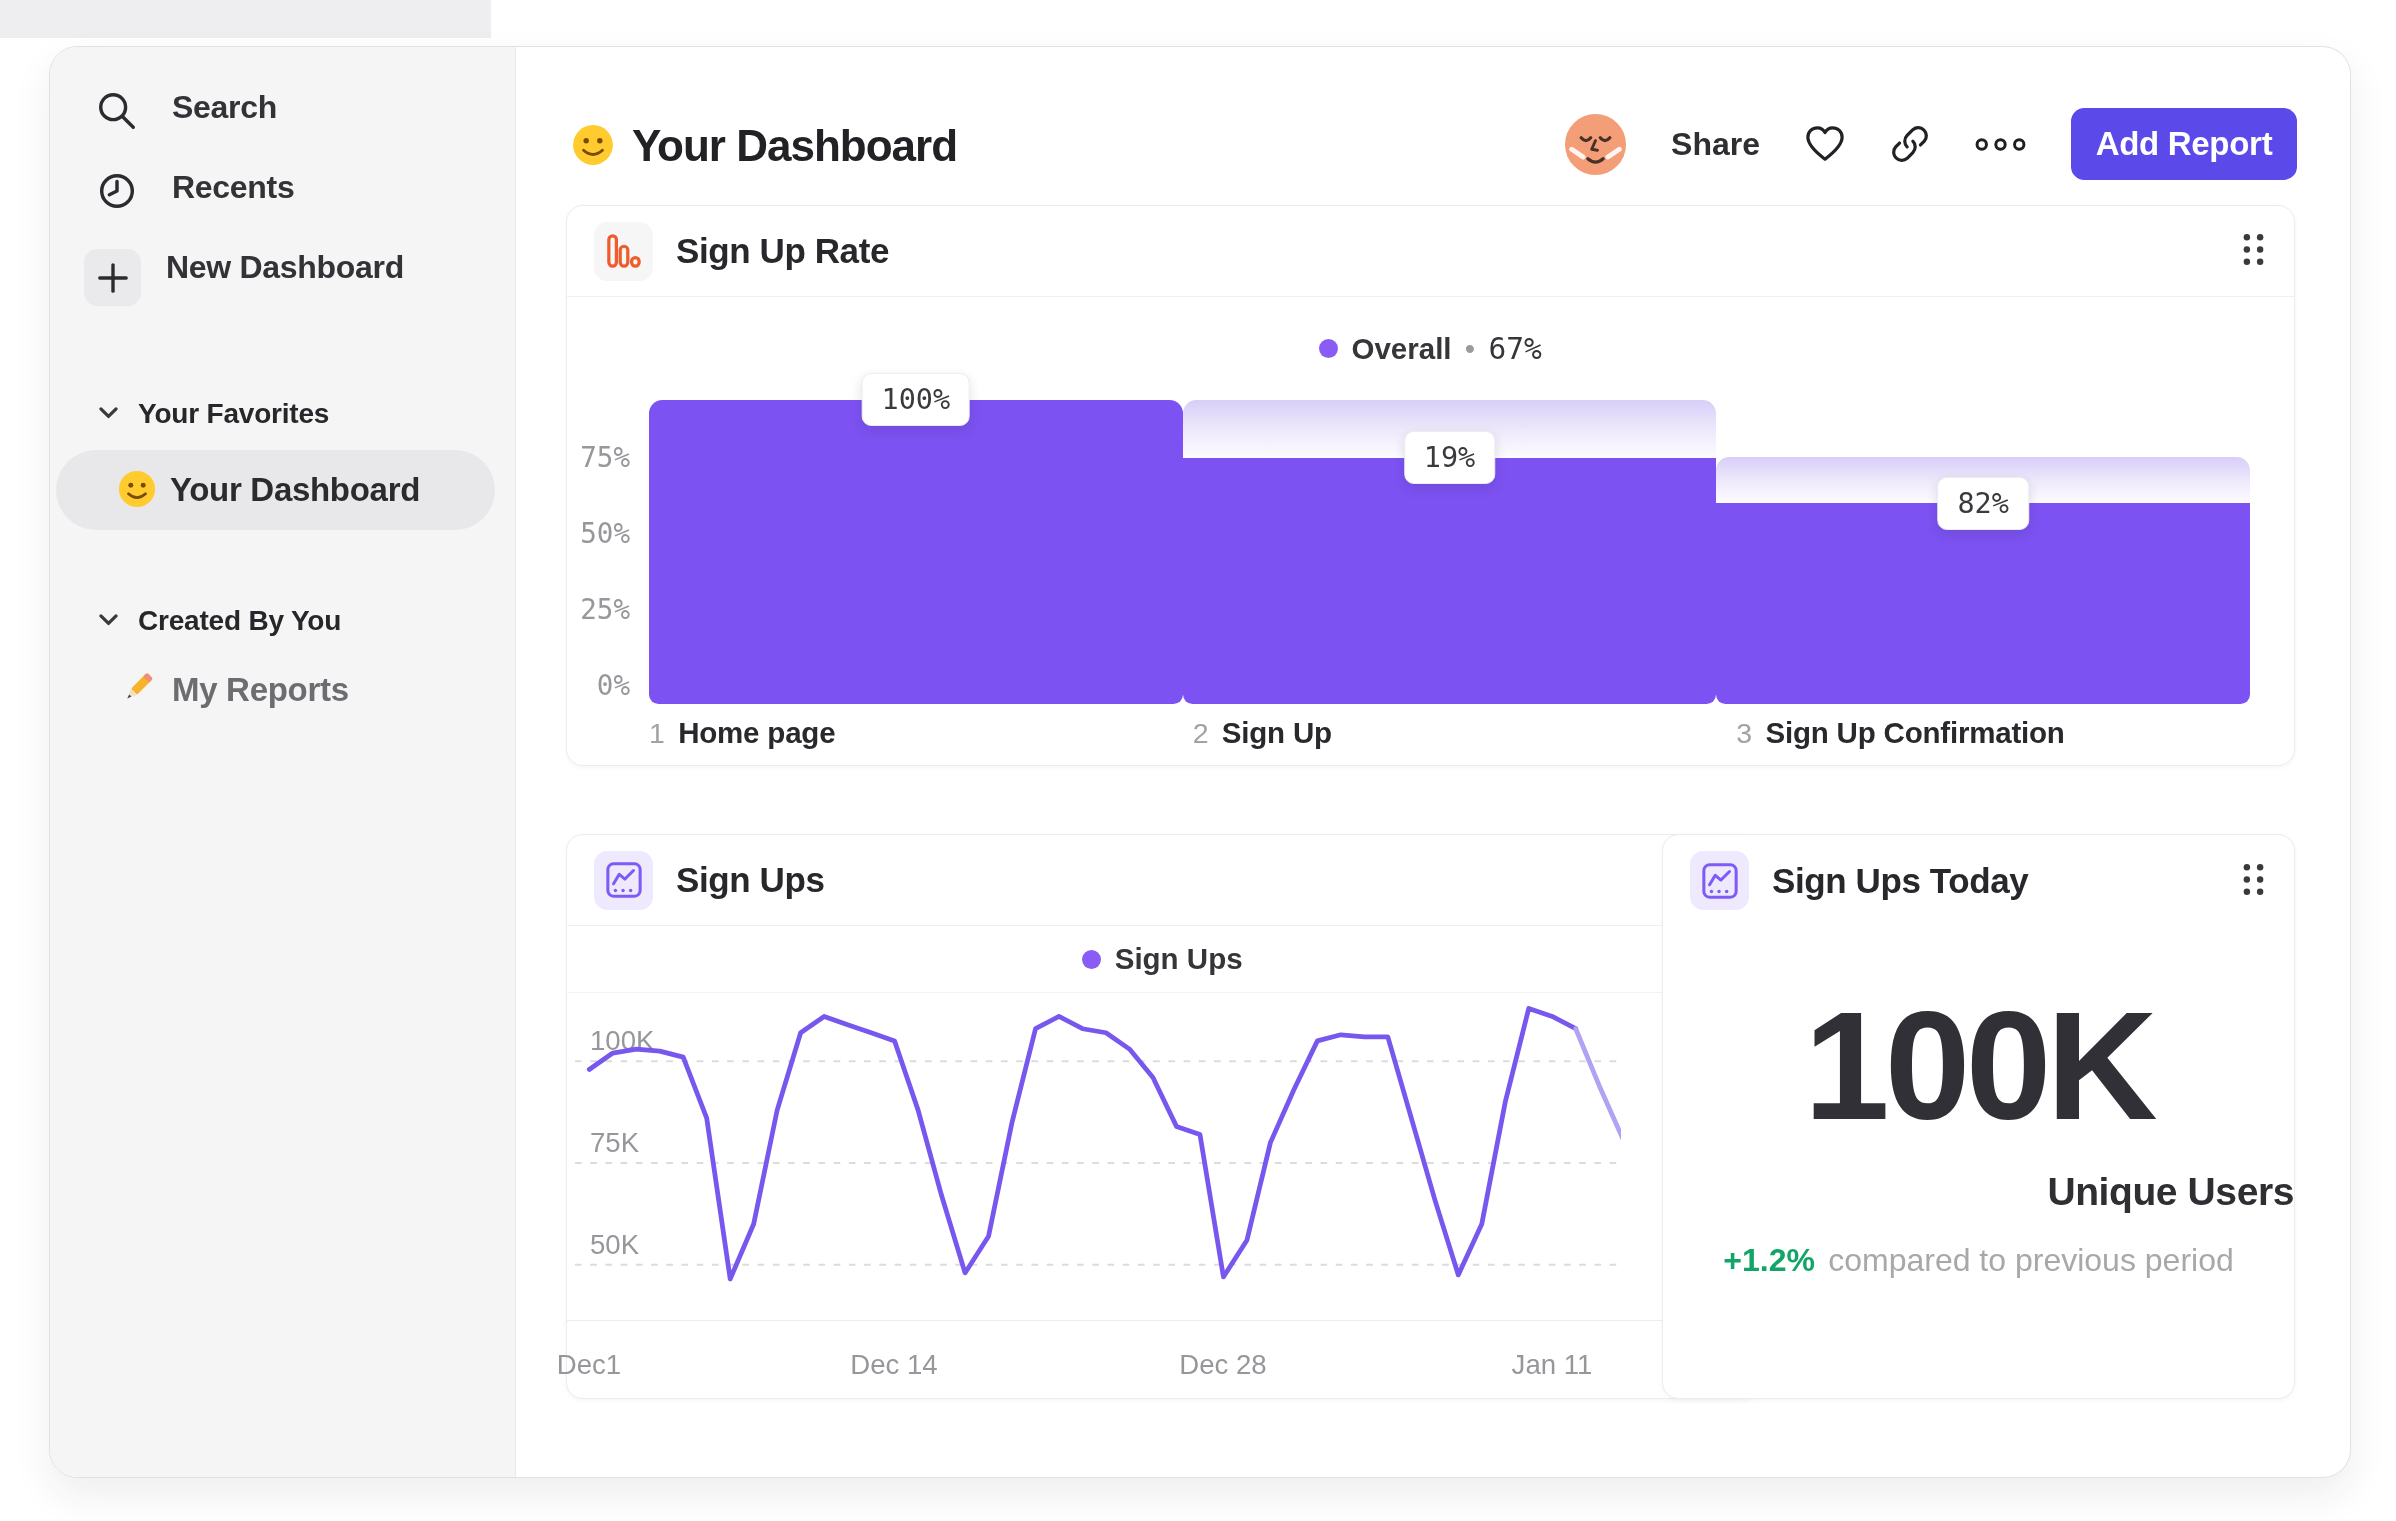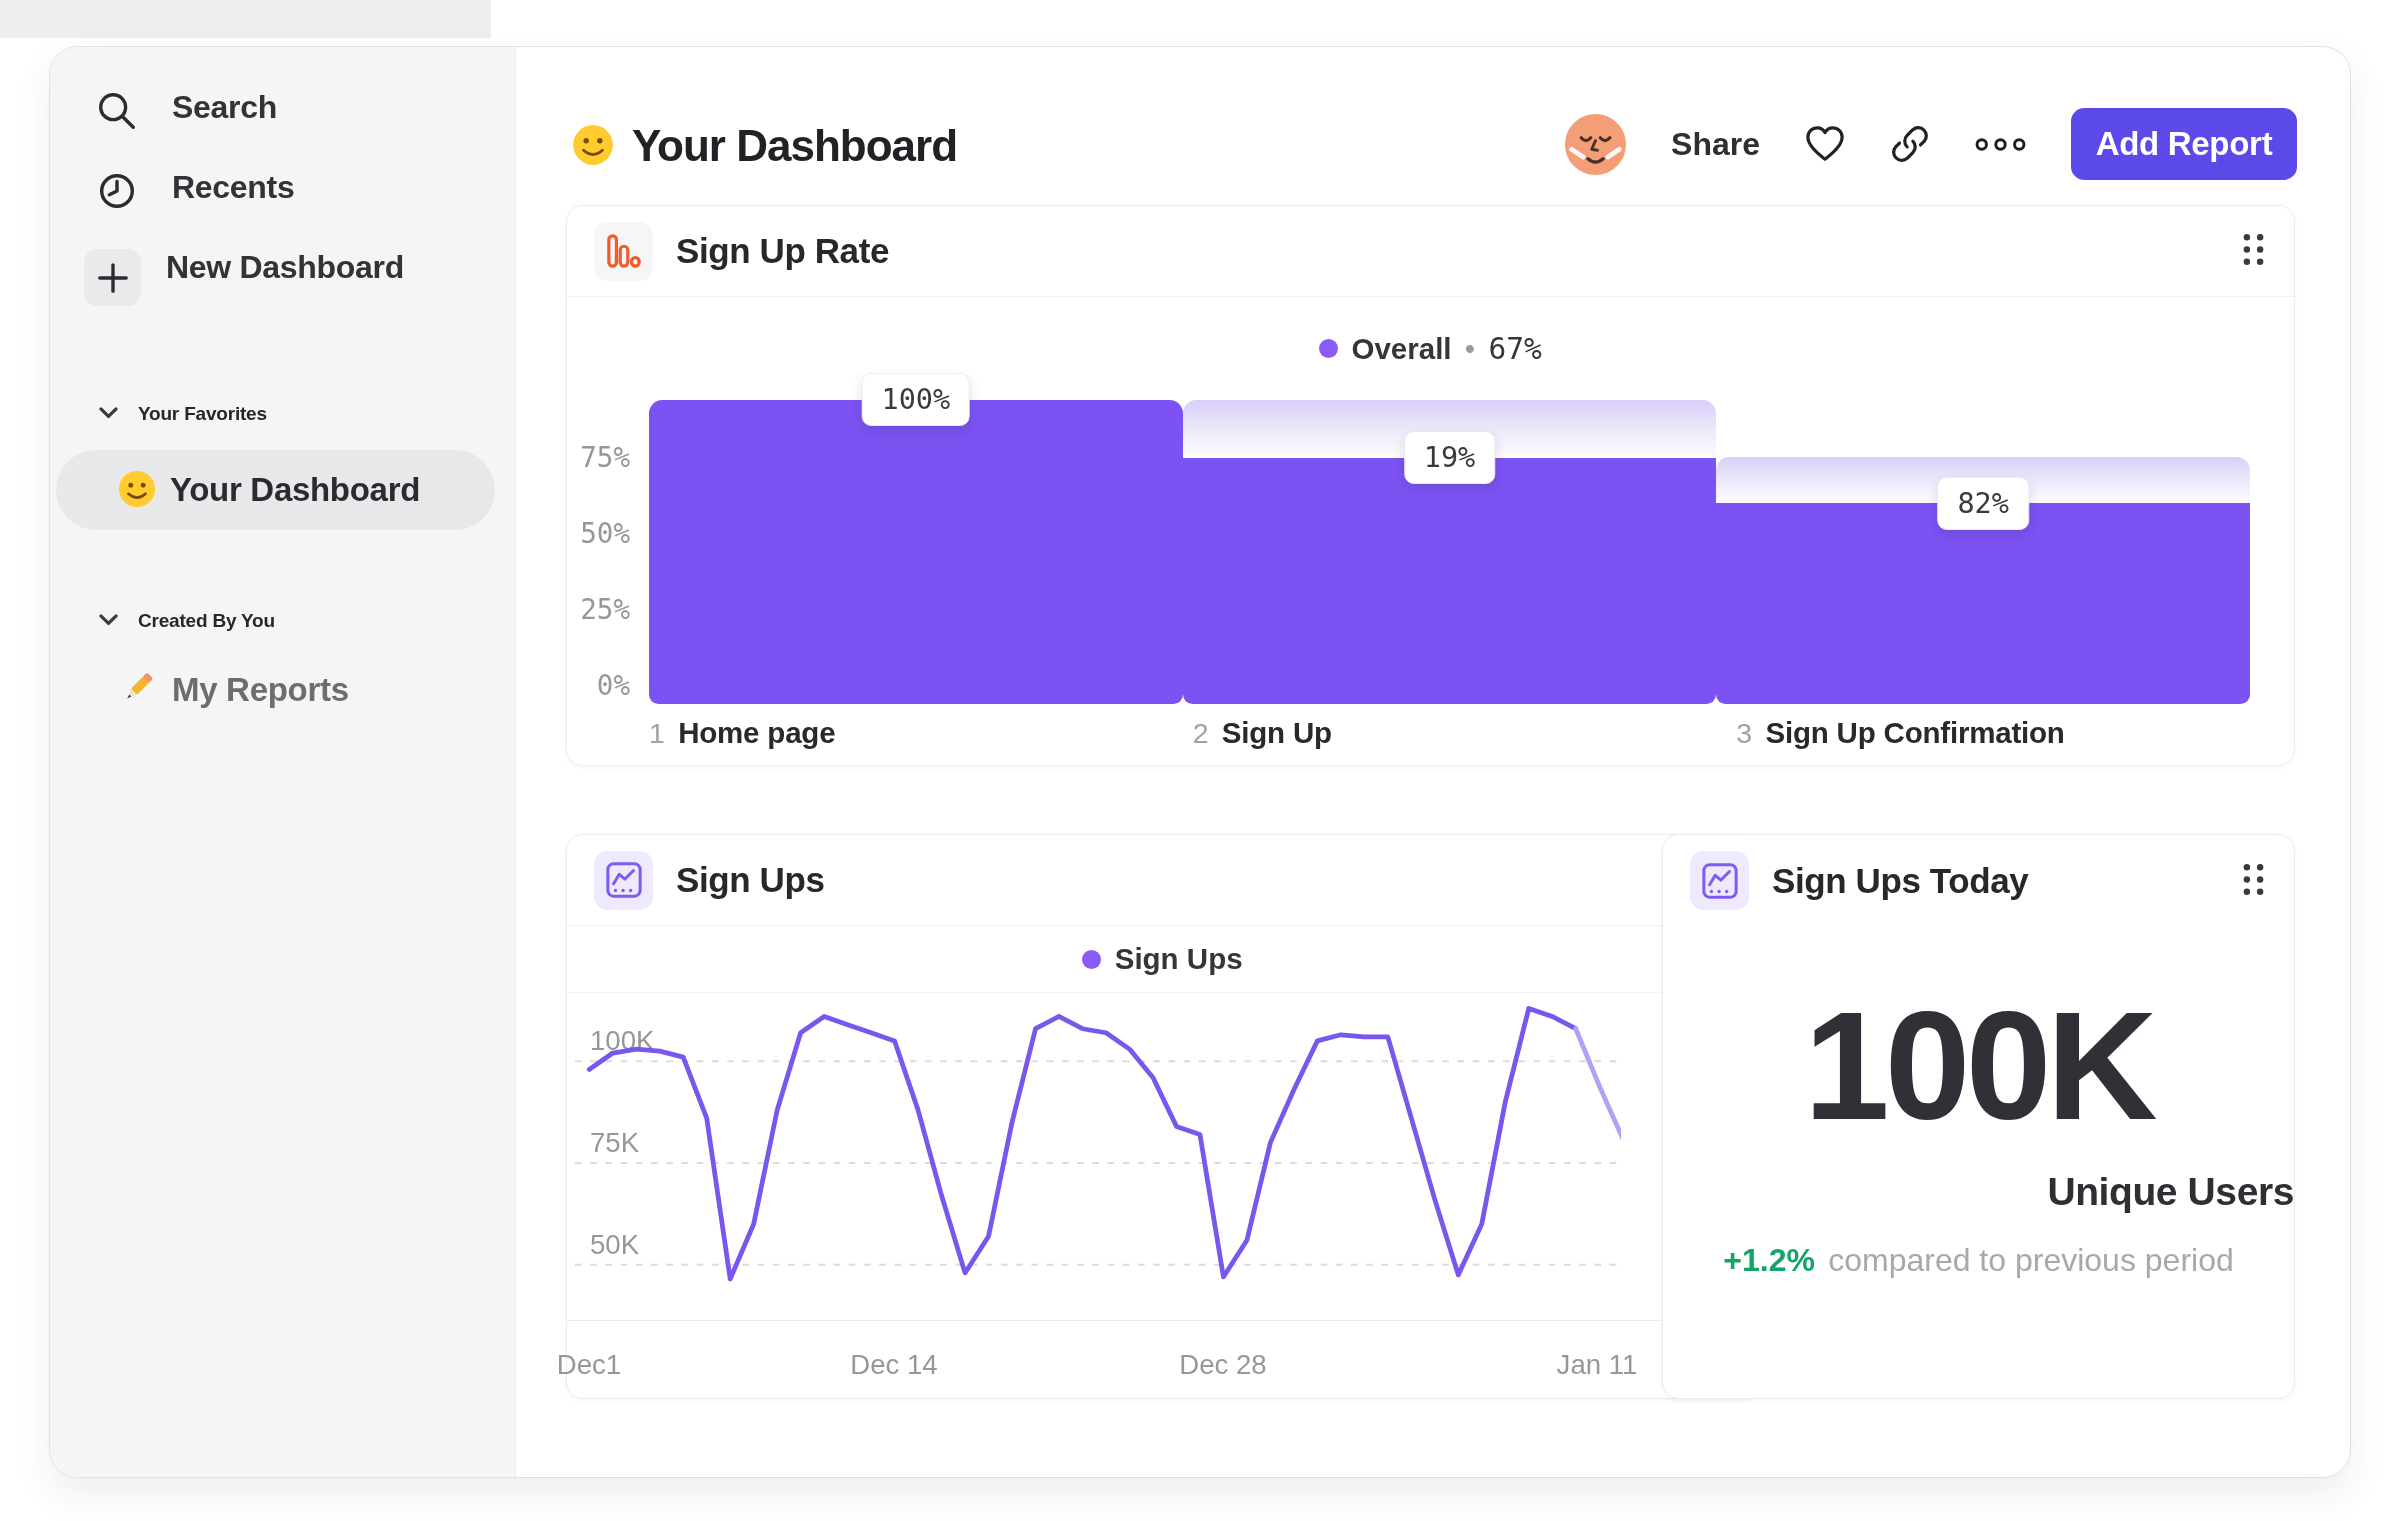--- a/index.html
+++ b/index.html
@@ -19,21 +19,21 @@
     background:#f5f5f6; border-right:1.9px solid #ebebed; }
   .side-row { position:absolute; left:0; width:100%; display:flex; align-items:flex-start; cursor:pointer; }
   .side-row .ic { width:57px; display:flex; justify-content:center; }
   .row-search { top:42px;  height:65px; padding-left:38px; }
   .row-recents{ top:122px; height:65px; padding-left:38px; }
   .row-newdash{ top:202px; height:72px; padding-left:34px; }
   .side-label { font-size:32px; font-weight:600; color:#323237; margin-left:27px; letter-spacing:-0.3px; }
   .plus-square { width:57px; height:57px; background:#eaeaec; border-radius:13.3px;
     display:flex; align-items:center; justify-content:center; }
   .sect-head { position:absolute; left:48px; display:flex; align-items:center; gap:19px; cursor:pointer; }
-  .sect-head span.txt { font-size:19px; font-weight:700; color:#27272b; letter-spacing:-0.2px; }
+  .sect-head span.txt { font-size:28px; font-weight:700; color:#27272b; letter-spacing:-0.2px; }
   .sect-fav { top:348px; height:38px; }
   .sect-created { top:555px; height:38px; }
   .pill { position:absolute; left:5.7px; top:403px; width:439px; height:80px; background:#e8e8ea;
     border-radius:950px; display:flex; align-items:center; padding-left:61px; cursor:pointer; }
   .pill .lbl { font-size:33px; font-weight:600; color:#2b2b2f; margin-left:13.3px; letter-spacing:-0.3px; }
   .reports { position:absolute; left:67px; top:616px; height:53px; display:flex; align-items:center; cursor:pointer; }
   .reports .lbl { font-size:33px; font-weight:600; color:#6d6d71; margin-left:15px; letter-spacing:-0.3px; }
 
   
   .page-head { position:absolute; left:521px; top:61px; height:76px; display:flex; align-items:center; gap:17px; }
@@ -334,21 +334,21 @@
           <line x1="0" x2="1100" y1="165" y2="165" stroke="#dcdcdf" stroke-width="2" stroke-dasharray="7 9"></line>
           <line x1="0" x2="1100" y1="272" y2="272" stroke="#dcdcdf" stroke-width="2" stroke-dasharray="7 9"></line>
           <polyline points="15.0,66.6 39.7,49.4 64.4,45.2 89.1,47.3 113.8,53.7 138.5,117.9 163.2,287.0 187.9,229.2 212.6,109.4 237.3,28.0 262.0,10.9 286.7,19.5 311.4,28.0 336.1,36.6 360.8,109.4 385.5,199.2 410.2,280.6 434.9,242.0 459.6,122.2 484.3,23.8 509.0,10.9 533.7,23.8 558.4,28.0 583.1,45.2 607.8,75.1 632.5,126.5 657.2,135.0 681.9,284.8 706.6,246.3 731.3,143.6 756.0,88.0 780.7,36.6 805.4,30.2 830.1,32.3 854.8,32.3 879.5,117.9 904.2,203.5 928.9,282.7 953.6,229.2 978.3,100.8 1003.0,2.4 1027.7,10.9 1052.4,23.8" fill="none" stroke="#7857ee" stroke-width="5" stroke-linejoin="round" stroke-linecap="round"></polyline>
           <polyline points="1052.4,23.8 1077.1,83.7 1101.8,139.3" fill="none" stroke="#b2a2f4" stroke-width="5" stroke-linejoin="round" stroke-linecap="round"></polyline>
         </svg>
       <div class="baseline"></div>
       <div id="line-xlabels">
           <div class="l-xlab" style="left: 22px;">Dec1</div>
           <div class="l-xlab" style="left: 327px;">Dec 14</div>
           <div class="l-xlab" style="left: 656px;">Dec 28</div>
-          <div class="l-xlab" style="left: 1030px;">Jan 11</div>
+          <div class="l-xlab" style="left: 985px;">Jan 11</div>
         </div>
     </section>
 
     <section class="card card-kpi">
       <div class="card-head">
         <span class="card-icon" style="background:#eee9fd">
           <svg width="38" height="38" viewBox="0 0 40 40" fill="none">
             <rect x="3" y="3" width="34" height="34" rx="6" stroke="#7e5bf6" stroke-width="3.2"></rect>
             <polyline points="9,24 15,14 21,19 30,10" stroke="#7e5bf6" stroke-width="3.2" fill="none" stroke-linecap="round" stroke-linejoin="round"></polyline>
             <circle cx="11" cy="31" r="1.8" fill="#7e5bf6"></circle>

